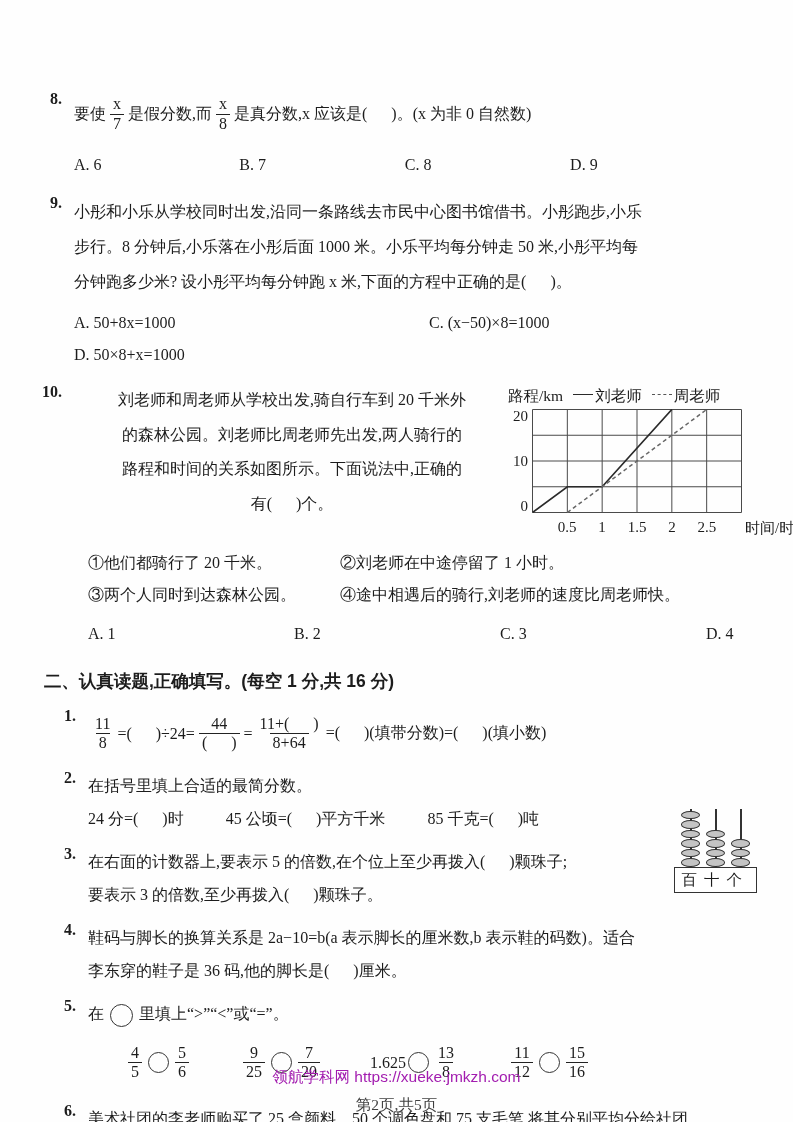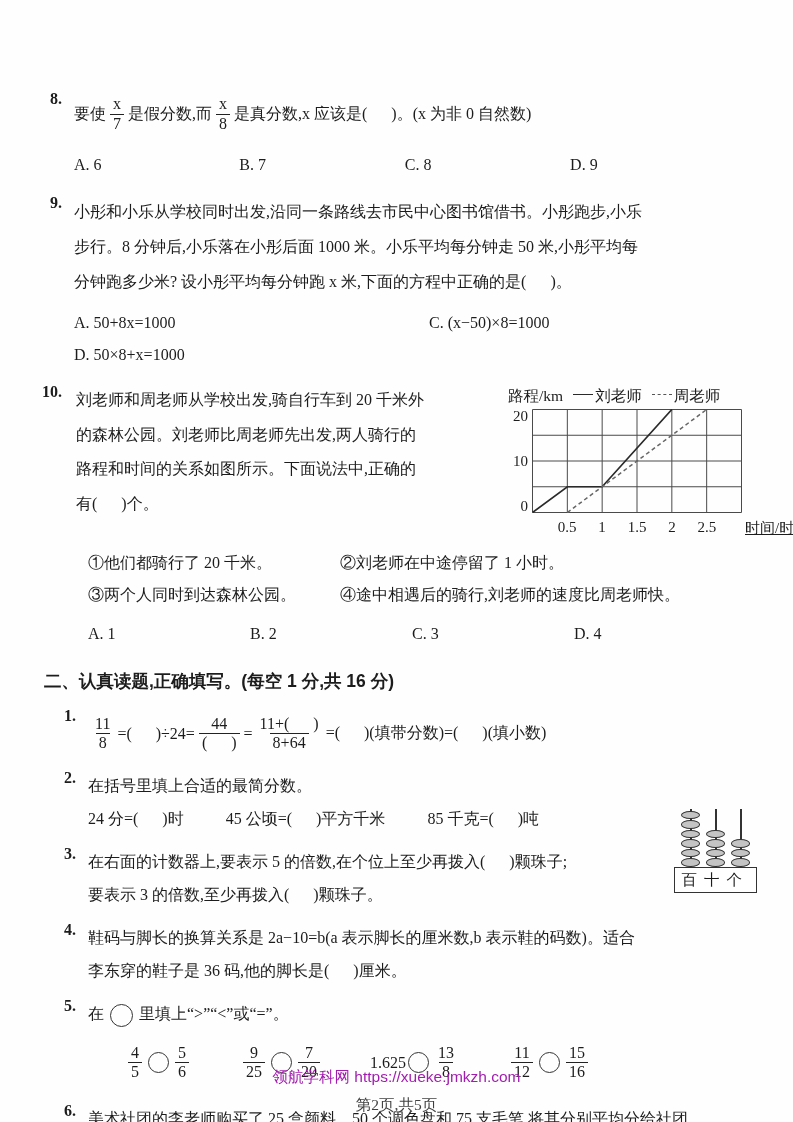--- a/index.html
+++ b/index.html
@@ -20,34 +20,34 @@
   .frac{display:inline-flex;flex-direction:column;align-items:center;margin:0 4px;line-height:1.15;flex:none;}
   .frac .den{border-top:1px solid #222;padding:0 3px;}
   .frac .num{padding:0 3px;}
   .optrow4{display:flex;margin-top:12px;line-height:30px;}
   .optrow4 span{width:24%;flex:none;}
   .optgrid{display:grid;grid-template-columns:355px auto;line-height:32px;margin-top:8px;}
   .sec-title{font-family:"Liberation Sans","DejaVu Sans",sans-serif;font-weight:bold;font-size:17.5px;margin:16px 0 4px -6px;line-height:32px;}
   
   .q10-row{display:flex;}
   .q10-text{width:432px;flex:none;}
-  .q10-text .line{line-height:34.5px;}
+  .q10-text .line{line-height:34.5px;text-align:center;}
   .chart{flex:1;padding-top:2px;font-family:"Liberation Serif",serif;}
   .chart-top{display:flex;align-items:center;font-size:15.5px;line-height:22px;white-space:nowrap;}
   .leg-seg{display:inline-block;width:20px;border-top:1.6px solid #2a2a2a;margin:0 2px 4px 10px;}
   .leg-seg.dashed{border-top-style:dashed;border-top-color:#555;}
   .chart-mid{display:flex;margin-top:2px;}
   .yticks{display:flex;flex-direction:column;justify-content:space-between;align-items:flex-end;height:104px;width:24px;padding-right:4px;font-size:15px;line-height:14px;box-sizing:border-box;}
   .chart-plot-wrap{position:relative;}
   .grid line{stroke:#4a4a4a;stroke-width:1;}
   .s-solid{fill:none;stroke:#2a2a2a;stroke-width:1.7;}
   .s-dash{fill:none;stroke:#666;stroke-width:1.5;stroke-dasharray:4 3;}
   .xticks{position:relative;height:24px;width:210px;margin-left:24px;font-size:15px;}
   .xticks .xt{position:absolute;transform:translateX(-50%);top:2px;}
-  .xticks .xlab{position:absolute;left:213px;top:2px;white-space:nowrap;text-decoration:underline;}
+  .xticks .xlab{position:absolute;left:213px;top:2px;white-space:nowrap;}
   .stmts{display:grid;grid-template-columns:252px auto;line-height:32px;margin-top:6px;padding-left:12px;}
   
   .eqline{display:flex;align-items:center;margin:8px 0 6px 0;}
   .unitrow{display:flex;line-height:33px;}
   .unitrow span{margin-right:42px;}
   .q3wrap{position:relative;}
   .abacus{position:absolute;right:6px;top:-36px;display:flex;flex-direction:column;align-items:center;}
   .rods{display:flex;align-items:flex-end;}
   .rod{position:relative;width:25px;height:58px;display:flex;flex-direction:column;justify-content:flex-end;align-items:center;}
   .rod::before{content:"";position:absolute;top:0;bottom:0;left:50%;width:1.5px;background:#333;}
@@ -159,21 +159,21 @@
             <span class="xlab" data-bind="chart.xlabel">时间/时</span>
           </div>
         </div>
       </div>
       <div class="stmts">
         <span data-bind="q10.statements.0">①他们都骑行了 20 千米。</span>
         <span data-bind="q10.statements.1">②刘老师在中途停留了 1 小时。</span>
         <span data-bind="q10.statements.2">③两个人同时到达森林公园。</span>
         <span data-bind="q10.statements.3">④途中相遇后的骑行,刘老师的速度比周老师快。</span>
       </div>
-      <div class="optrow4" style="margin-top:8px;padding-left:12px;">
+      <div class="optrow4" style="margin-top:8px;padding-left:12px;gap:44px;">
         <span data-bind="q10.opts.0">A. 1</span>
         <span data-bind="q10.opts.1">B. 2</span>
         <span data-bind="q10.opts.2">C. 3</span>
         <span data-bind="q10.opts.3">D. 4</span>
       </div>
     </div>
   </div>
 
   <div class="sec-title" data-bind="sec2.title">二、认真读题,正确填写。(每空 1 分,共 16 分)</div>
 

